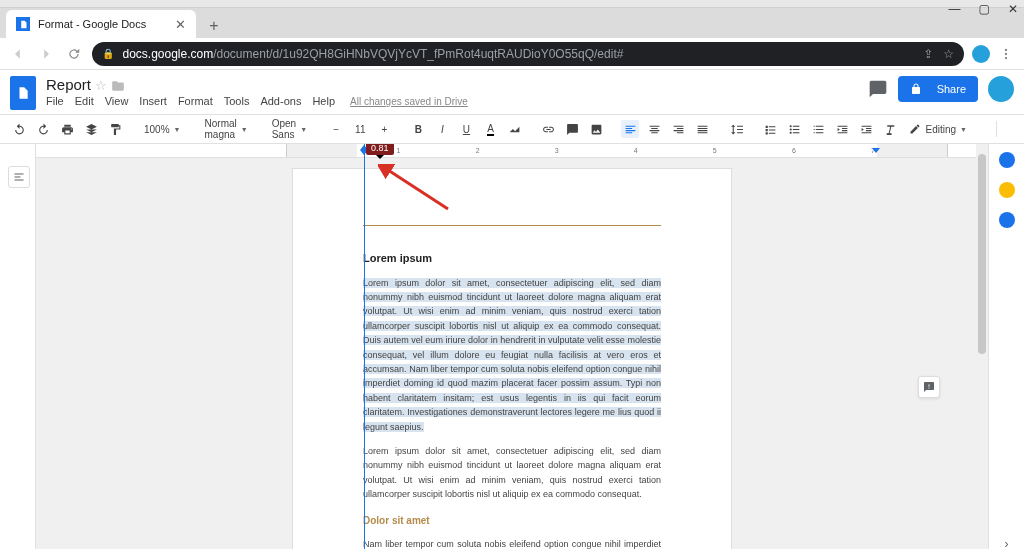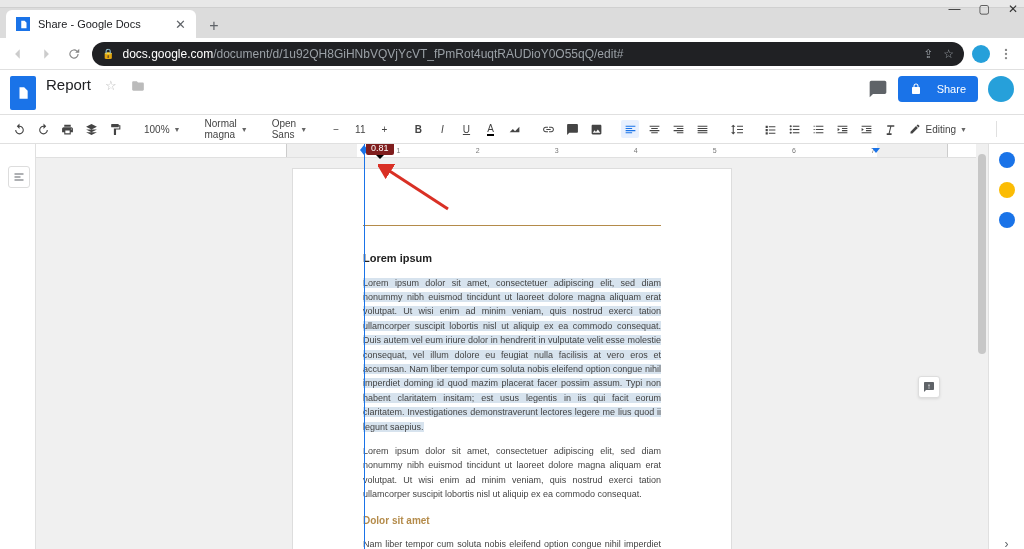--- a/index.html
+++ b/index.html
@@ -32,21 +32,21 @@
   .omni-right span { color: #9aa0a6; font-size: 12px; }
   .ext-icons { display: flex; gap: 6px; align-items: center; }
   .ext-icon { width: 18px; height: 18px; border-radius: 50%; }
   .ext-blue { background: #26a0da; }
 
   
   .docs-header { display: flex; align-items: flex-start; padding: 6px 10px 0 10px; gap: 10px; }
   .docs-logo { width: 26px; height: 34px; background: #1a73e8; border-radius: 2px; display: flex; align-items: center; justify-content: center; }
   .docs-logo svg { width: 14px; height: 18px; fill: #fff; }
   .title-area { flex: 1; }
-  .doc-title-row { display: flex; align-items: flex-end; gap: 14px; }
+  .doc-title-row { display: flex; align-items: flex-end; gap: 4px; }
   .doc-title { font-size: 15px; color: #202124; }
   .star { color: #bbb; font-size: 13px; }
   .folder { width: 14px; height: 14px; }
   .folder svg { fill: #bbb; width: 14px; height: 14px; }
   .menubar { display: flex; gap: 11px; font-size: 11px; color: #444; margin-top: 2px; align-items: baseline; }
   .menubar .menu-item { cursor: default; }
   .saved { color: #888; text-decoration: underline; font-size: 10px; margin-left: 4px; }
   .header-right { display: flex; align-items: center; gap: 10px; }
   .comment-icon { width: 20px; height: 20px; color: #5f6368; }
   .share-btn { background: #1a73e8; color: #fff; border-radius: 4px; height: 26px; padding: 3px 12px; display: flex; align-items: center; gap: 15px; font-size: 11px; font-weight: 500; }
@@ -124,21 +124,21 @@
 <div class="tab-strip">
   <div class="browser-tab">
     <span class="tab-favicon">
         <svg viewBox="0 0 24 24">
           <path d="M6 2h9l5 5v15H6z" fill="#fff"></path>
           <rect x="8" y="10" width="8" height="1.5"></rect>
           <rect x="8" y="13" width="8" height="1.5"></rect>
           <rect x="8" y="16" width="5" height="1.5"></rect>
         </svg>
       </span>
-    <span class="tab-title">Share - Google Docs</span>
+    <span class="tab-title">Format - Google Docs</span>
     <span class="tab-close">✕</span>
   </div>
   <div class="new-tab">+</div>
 </div>
 
 <div class="omnibox-row">
   <div class="nav-btn disabled">
       <svg viewBox="0 0 24 24">
         <path d="M15 4l-8 8 8 8"></path>
       </svg>
@@ -179,20 +179,31 @@
         <path d="M14 2H6v20h14V8l-6-6zM8 18h8v-2H8v2zm0-4h8v-2H8v2zm0-4h5V8H8v2z"></path>
       </svg>
     </div>
   <div class="title-area">
     <div class="doc-title-row">
       <span class="doc-title">Report</span>
       <span class="star">☆</span>
       <span class="folder"><svg viewBox="0 0 24 24">
             <path d="M10 4H4c-1.1 0-2 .9-2 2v12c0 1.1.9 2 2 2h16c1.1 0 2-.9 2-2V8c0-1.1-.9-2-2-2h-8l-2-2z"></path>
           </svg></span>
+    </div>
+    <div class="menubar">
+      <span class="menu-item">File</span>
+      <span class="menu-item">Edit</span>
+      <span class="menu-item">View</span>
+      <span class="menu-item">Insert</span>
+      <span class="menu-item">Format</span>
+      <span class="menu-item">Tools</span>
+      <span class="menu-item">Add-ons</span>
+      <span class="menu-item">Help</span>
+      <span class="saved">All changes saved in Drive</span>
     </div>
   </div>
   <div class="header-right">
     <div class="comment-icon"><svg viewBox="0 0 24 24" fill="#5f6368">
           <path d="M20 2H4c-1.1 0-2 .9-2 2v18l4-4h14c1.1 0 2-.9 2-2V4c0-1.1-.9-2-2-2z"></path>
         </svg></div>
     <div class="share-btn">
       <svg viewBox="0 0 24 24">
           <path d="M18 8h-1V6c0-2.76-2.24-5-5-5S7 3.24 7 6v2H6c-1.1 0-2 .9-2 2v10c0 1.1.9 2 2 2h12c1.1 0 2-.9 2-2V10c0-1.1-.9-2-2-2zM9 6c0-1.66 1.34-3 3-3s3 1.34 3 3v2H9V6z"></path>
         </svg>

